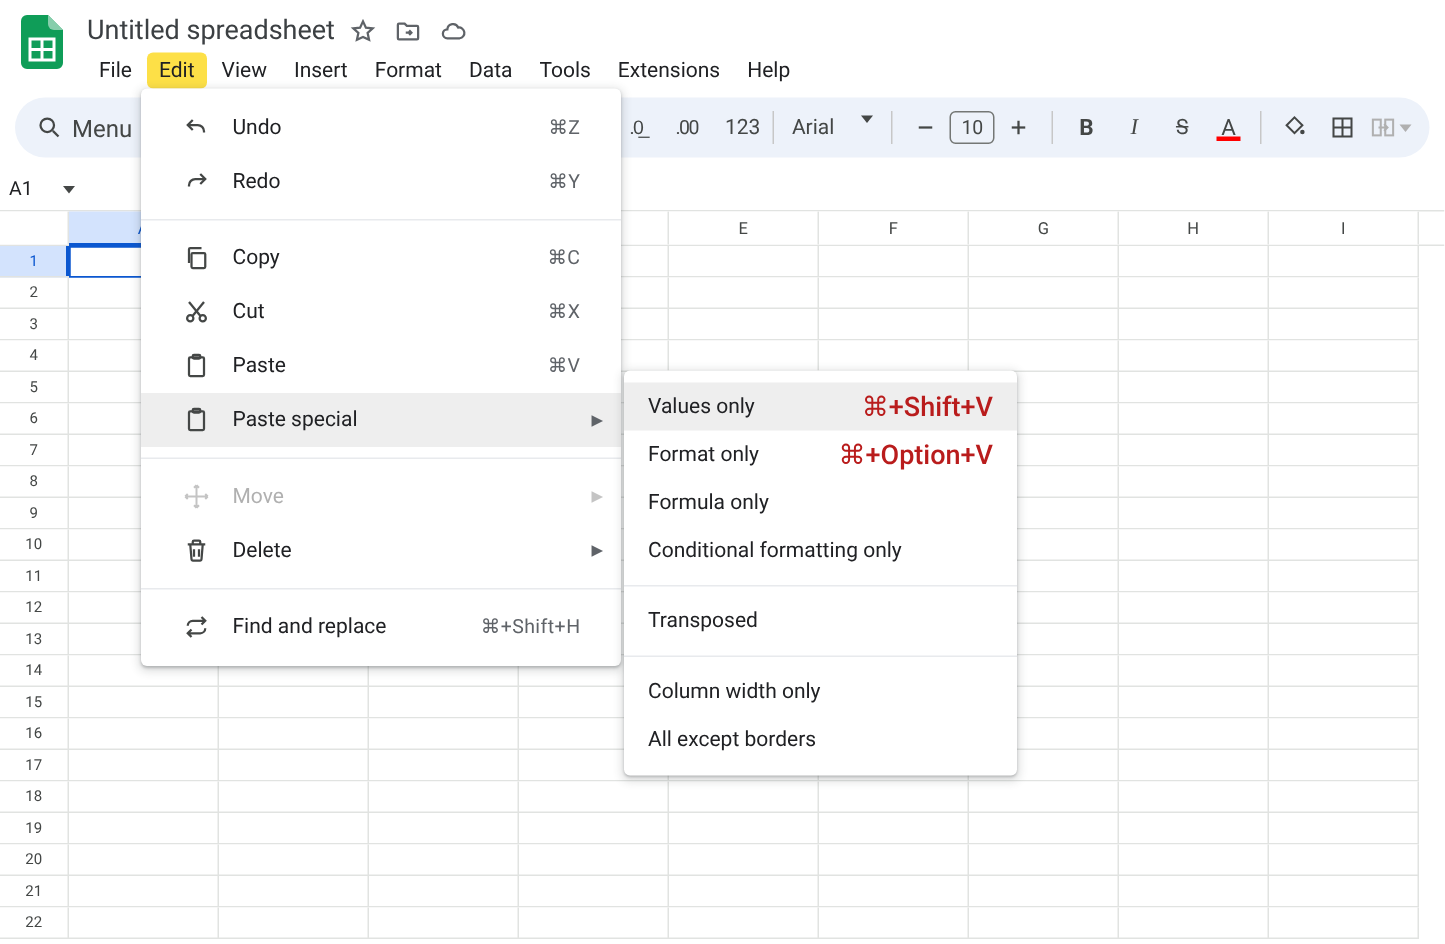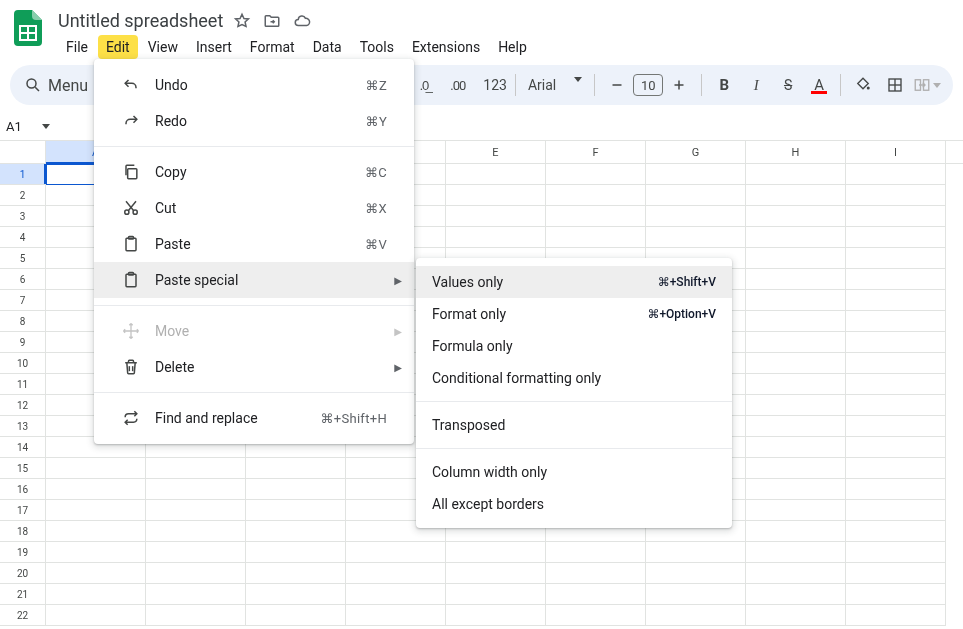--- a/index.html
+++ b/index.html
@@ -60,25 +60,25 @@
 .menu-item.hovered { background: #eeeeee; }
 .menu-item.disabled { color: #b0b0b0; }
 .menu-icon { width: 20px; height: 20px; display: flex; align-items: center; justify-content: center; color: #444746; flex-shrink: 0; }
 .menu-item.disabled .menu-icon { color: #c4c4c4; }
 .menu-label { flex: 1; }
 .menu-shortcut { color: #5f6368; font-size: 13px; letter-spacing: 0.3px; }
 .menu-divider { height: 1px; background: #e8eaed; margin: 7px 0; }
 .submenu-arrow { position: absolute; right: 12px; color: #5f6368; font-size: 10px; }
 .menu-item.disabled .submenu-arrow { color: #c4c4c4; }
 
-.submenu { left: 416px; top: 258px; width: 316px; }
+.submenu { left: 416px; top: 247px; width: 262px; }
 .sub-item { display: flex; align-items: center; padding: 6px 16px; height: 32px; gap: 14px; cursor: pointer; }
 .sub-item.hovered { background: #eeeeee; }
 .sub-label { flex: 1; font-size: 14px; }
-.sub-shortcut { color: #0f172a; font-size: 12px; font-weight: 500; }
+.sub-shortcut { color: #b91c1c; font-size: 18px; font-weight: 500; }
 
 svg { fill: currentColor; }
 .caret-down { width: 0; height: 0; border-left: 4px solid transparent; border-right: 4px solid transparent; border-top: 5px solid #444746; display: inline-block; }
 </style>
 </head>
 <body>
 
 <div class="header">
   <div class="logo">
     <svg class="logo-svg" viewBox="0 0 28 36">

